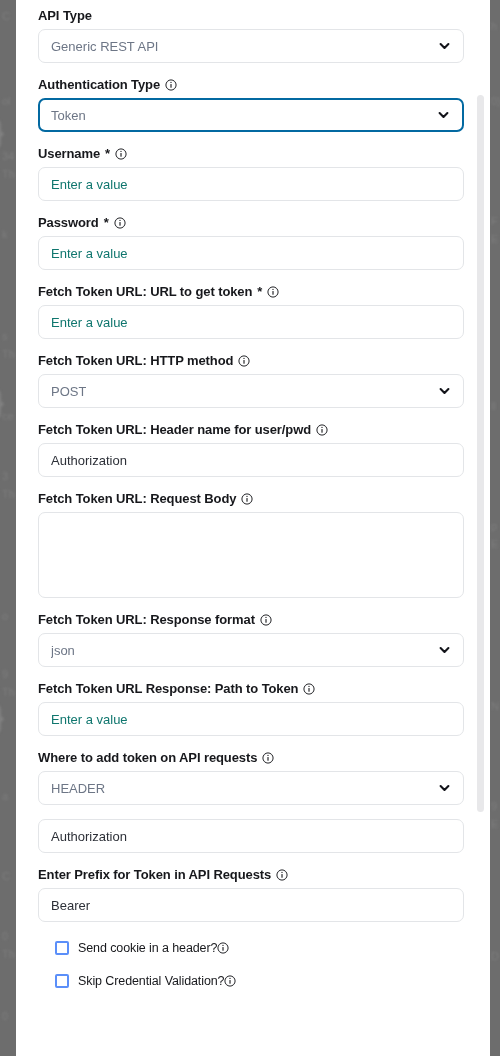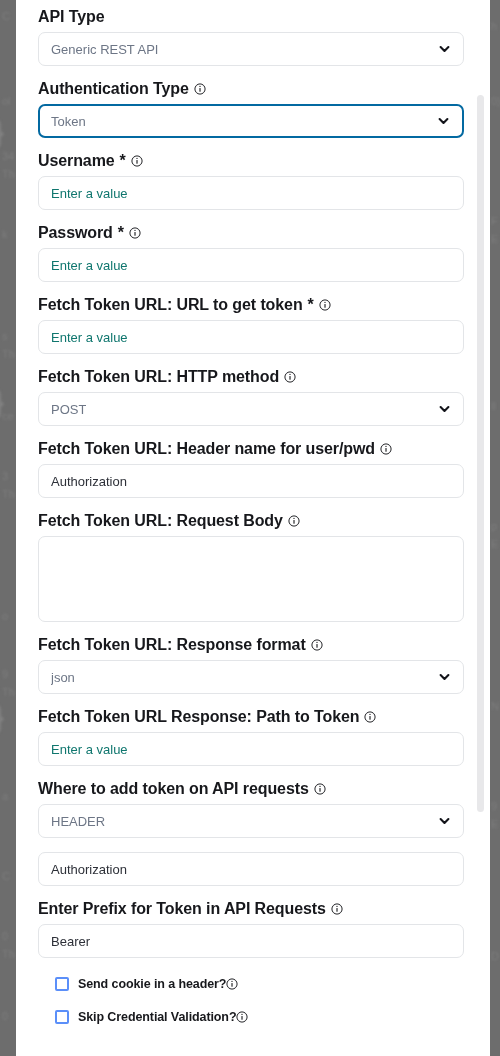--- a/index.html
+++ b/index.html
@@ -58,21 +58,21 @@
     width: 474px;
     padding: 8px 16px 0 6px;
   }
 
   .field { margin-bottom: 14px; }
 
   .label {
     display: flex;
     align-items: center;
     gap: 5px;
-    font-size: 16px;
+    font-size: 13px;
     font-weight: bold;
     color: #17181c;
     margin-bottom: 6px;
     padding-left: 16px;
     letter-spacing: -0.1px;
   }
   .label .req { color: #17181c; font-weight: bold; }
 
   .info-icon {
     display: inline-flex;
@@ -160,21 +160,21 @@
     height: 14px;
     border: 2px solid #5b8ff9;
     border-radius: 2px;
     background: #fff;
     flex: none;
   }
   .checkrow .ck-label {
     display: flex;
     align-items: center;
     font-size: 12.5px;
-    font-weight: bold;
+    font-weight: normal;
     color: #17181c;
     letter-spacing: -0.1px;
   }
 
   
   #scrollbar-track {
     position: absolute;
     right: 6px;
     top: 0;
     width: 8px;

